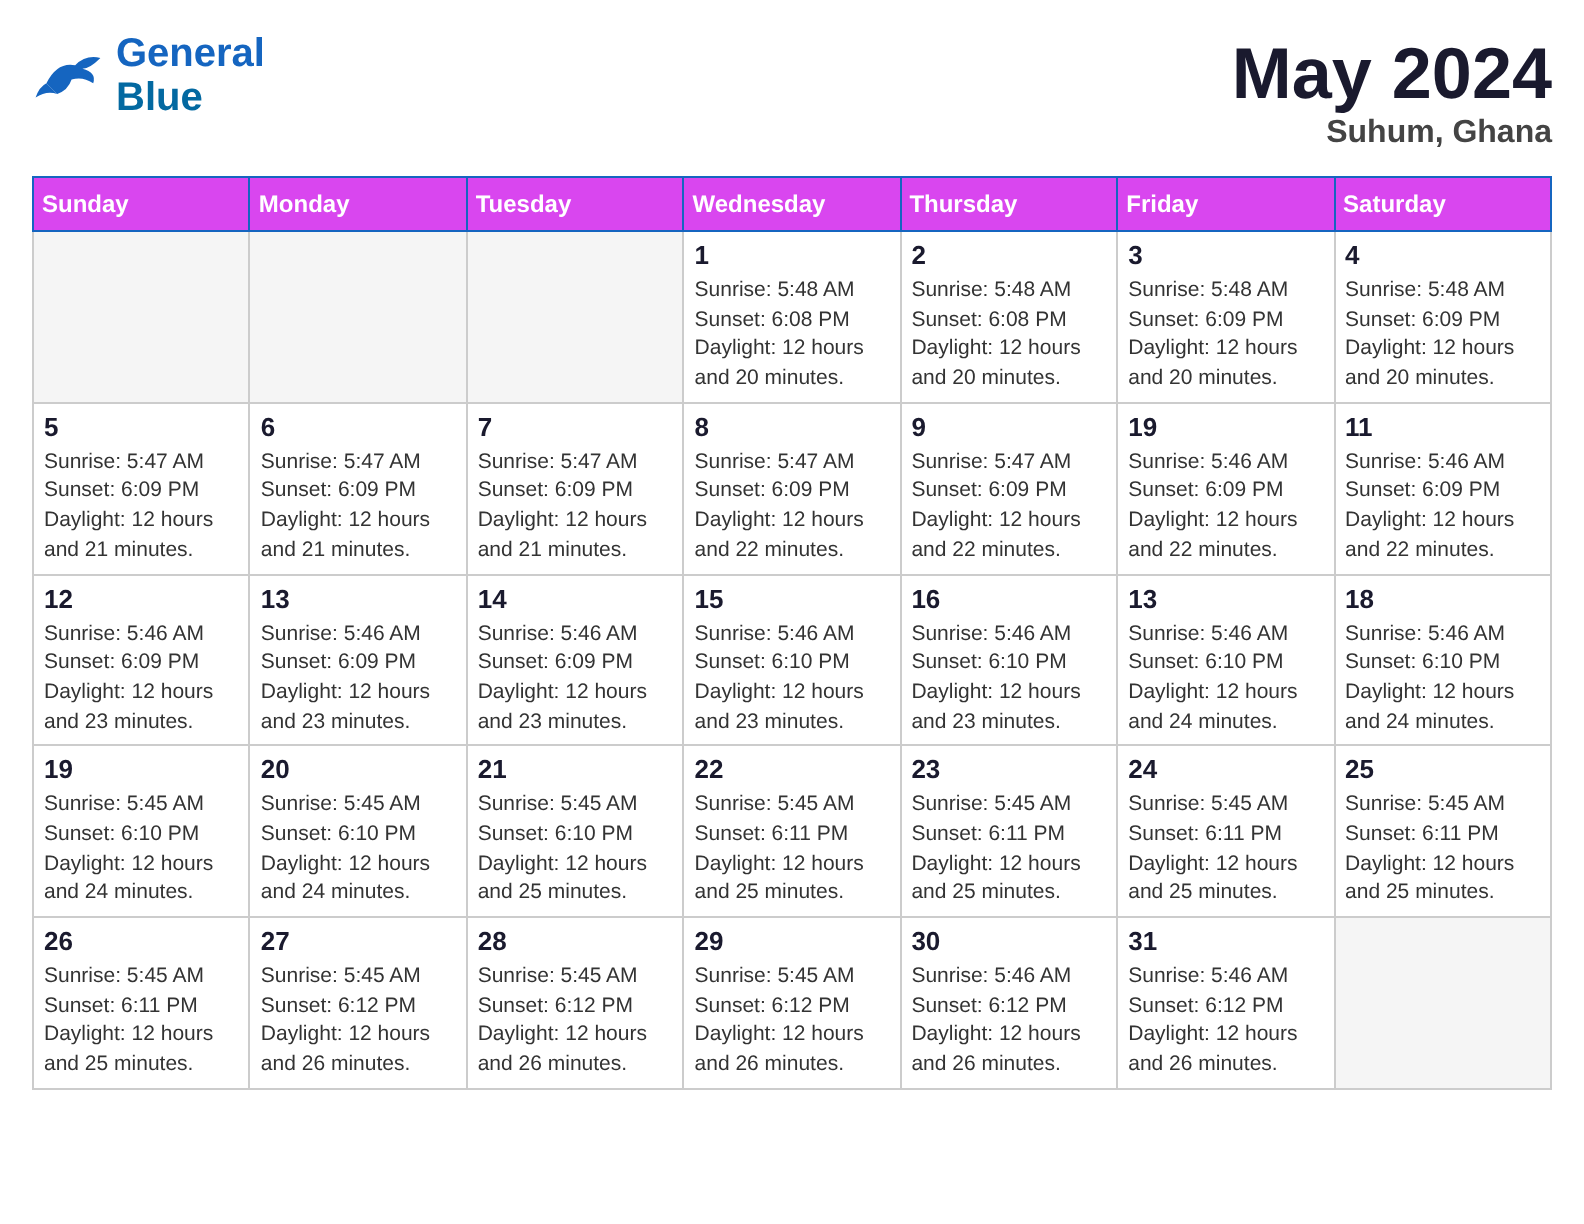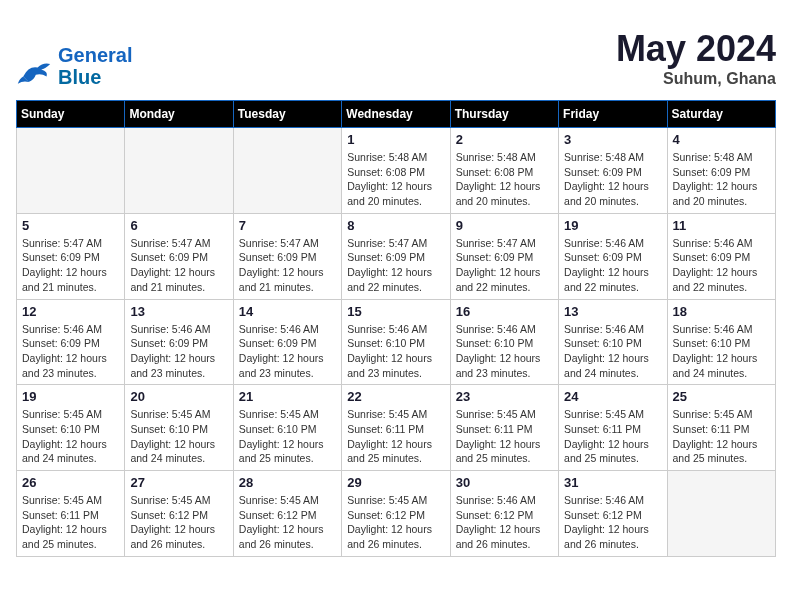--- a/index.html
+++ b/index.html
@@ -11,58 +11,56 @@
       padding: 16px;
     }
     .header {
       display: flex;
       justify-content: space-between;
       align-items: flex-start;
       margin-bottom: 12px;
     }
     .logo {
       display: flex;
-      align-items: flex-end;
+      align-items: center;
       gap: 6px;
-      margin-top: 28px;
     }
     .logo-text {
       font-size: 20px;
       font-weight: bold;
       color: #1a1a2e;
       line-height: 1.1;
     }
     .logo-text span {
       color: #1565c0;
     }
     .logo-bird {
       width: 36px;
       height: 30px;
     }
     .title-block {
       text-align: right;
-      margin-top: 12px;
     }
     .month-title {
       font-size: 36px;
       font-weight: bold;
       color: #1a1a2e;
     }
     .location-title {
       font-size: 16px;
       color: #444;
       font-weight: bold;
     }
     .calendar {
       width: 100%;
       border-collapse: collapse;
       font-size: 11px;
     }
     .calendar th {
-      background: #000000;
+      background: #d946ef;
       color: #fff;
       padding: 6px 4px;
       text-align: left;
       font-size: 12px;
       font-weight: bold;
       border: 1px solid #1565c0;
     }
     .calendar td {
       border: 1px solid #ccc;
       vertical-align: top;

